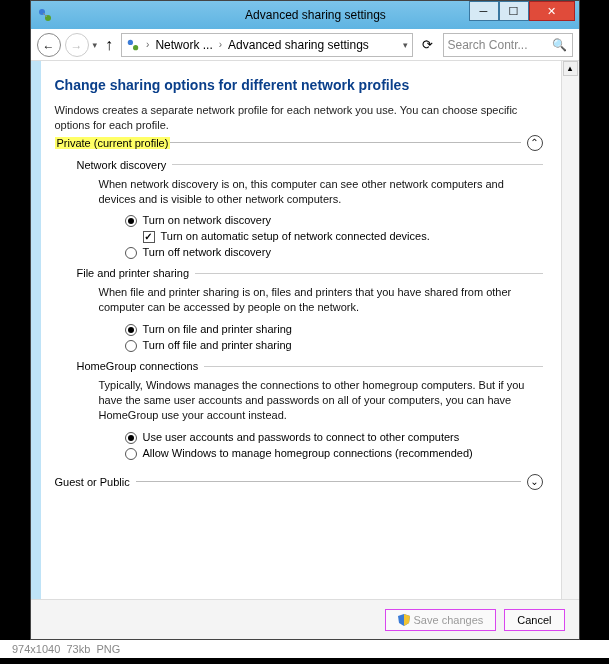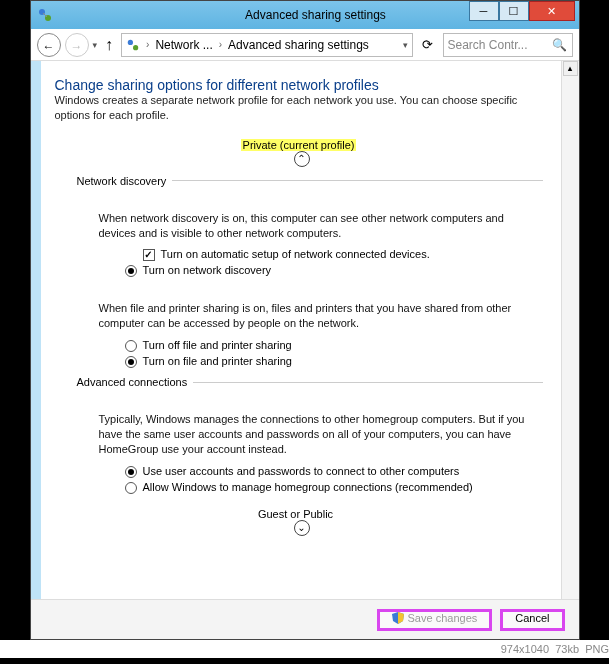--- a/index.html
+++ b/index.html
@@ -18,42 +18,42 @@
   .crumb-box { flex:1; height:24px; border:1px solid #bbb; display:flex; align-items:center; padding:0 4px; gap:4px; font-size:12px; color:#000; overflow:hidden; white-space:nowrap;}
   .crumb-sep { color:#666; font-size:10px; padding:0 2px;}
   .refresh { width:22px; height:22px; display:flex; align-items:center; justify-content:center; font-size:13px;}
   .search-box { width:130px; height:24px; border:1px solid #bbb; display:flex; align-items:center; padding:0 4px; font-size:12px; color:#888;}
   .search-box span.sicon { margin-left:auto; color:#555;}
   .content-wrap { position:absolute; top:60px; bottom:40px; left:0; right:0; display:flex;}
   .left-gutter { width:10px; background:#bfe3f7;}
   .right-gutter { width:18px; background:#f4f4f4; border-left:1px solid #ddd; display:flex; flex-direction:column; align-items:center;}
   .scroll-arrow-up { width:15px; height:15px; background:#f0f0f0; border:1px solid #ccc; font-size:9px; text-align:center; line-height:13px; margin-top:0;}
   .content { flex:1; background:#fff; padding:16px 18px 8px 14px; overflow:hidden; font-size:11px; color:#000;}
-  h1 { color:#0a3f8a; font-size:14px; font-weight:normal; }
+  h1 { color:#0a3f8a; font-size:14px; font-weight:bold; margin-bottom:10px;}
   .intro { font-size:11px; color:#222; line-height:1.35;}
-  .section-head { display:flex; align-items:center; font-size:11px; margin:16px 0 8px 0; position:relative;flex-direction:column;}
+  .section-head { display:flex; align-items:center; font-size:11px; margin:2px 0 8px 0; position:relative;}
   .section-head .label { white-space:nowrap; padding-right:6px;}
   .section-head.hl .label { background:#ffff66; padding:0 2px;}
   .section-head .line { flex:1; height:1px; background:#bbb;}
   .expander { width:16px; height:16px; border:1px solid #444; border-radius:50%; display:flex; align-items:center; justify-content:center; font-size:10px; margin-left:6px; background:#fff;}
   .sub-head { display:flex; align-items:center; font-size:11px; margin:8px 0 6px 22px;}
   .sub-head .label { padding-right:6px;}
   .sub-head .line { flex:1; height:1px; background:#ccc;}
-  .sub-desc { margin:24px 0 8px 44px; font-size:11px; line-height:1.35; color:#111;}
+  .sub-desc { margin:6px 0 8px 44px; font-size:11px; line-height:1.35; color:#111;}
   .opt-row { margin:3px 0 3px 70px; font-size:11px; display:flex; align-items:flex-start; gap:6px;}
   .opt-row.indent { margin-left:88px;}
   .radio, .checkbox { width:12px; height:12px; border:1px solid #555; flex:0 0 12px; margin-top:1px; display:flex; align-items:center; justify-content:center; background:#fff;}
   .radio { border-radius:50%; }
   .radio.sel::after { content:""; width:6px; height:6px; background:#000; border-radius:50%;}
   .checkbox.sel::after { content:"✓"; font-size:10px; line-height:1; color:#000; font-weight:bold;}
   .footer { position:absolute; bottom:0; left:0; right:0; height:40px; background:#f4f4f4; border-top:1px solid #ddd; display:flex; align-items:center; justify-content:flex-end; padding:0 14px; gap:8px;}
-  .btn { height:22px; padding:0 12px; border:3px solid #d946ef; background:#fafafa; font-size:11px; display:flex; align-items:flex-start; gap:4px;}
+  .btn { height:22px; padding:0 12px; border:1px solid #d946ef; background:#fafafa; font-size:11px; display:flex; align-items:center; gap:4px;}
   .btn.disabled { color:#9a9a9a;}
   .shield { width:12px; height:12px; }
-  .caption { width:609px; color:#888; font-size:11px; background:#fff; text-align:right; padding:3px 0; }
+  .caption { width:609px; color:#888; font-size:11px; background:#fff; text-align:left; padding:3px 12px; }
   .outer { display:flex; flex-direction:column; align-items:center;}
   .crumb-link { color:#000;}
 </style>
 </head>
 <body>
 
 <div class="outer">
 <div class="frame">
 
   <div class="titlebar">
@@ -103,41 +103,49 @@
         <span class="label">Private (current profile)</span>
         <span class="line"></span>
         <span class="expander">⌃</span>
       </div>
 
       <div class="sub-head">
         <span class="label">Network discovery</span>
         <span class="line"></span>
       </div>
       <p class="sub-desc">When network discovery is on, this computer can see other network computers and devices and is visible to other network computers.</p>
+      <div class="opt-row">
+        <span class="radio sel"></span>
+        <span>Turn on network discovery</span>
+      </div>
       <div class="opt-row indent">
         <span class="checkbox sel"></span>
         <span>Turn on automatic setup of network connected devices.</span>
       </div>
       <div class="opt-row">
-        <span class="radio sel"></span>
-        <span>Turn on network discovery</span>
+        <span class="radio"></span>
+        <span>Turn off network discovery</span>
       </div>
 
+      <div class="sub-head">
+        <span class="label">File and printer sharing</span>
+        <span class="line"></span>
+      </div>
       <p class="sub-desc">When file and printer sharing is on, files and printers that you have shared from other computer can be accessed by people on the network.</p>
+      <div class="opt-row">
+        <span class="radio sel"></span>
+        <span>Turn on file and printer sharing</span>
+      </div>
       <div class="opt-row">
         <span class="radio"></span>
         <span>Turn off file and printer sharing</span>
       </div>
-      <div class="opt-row">
-        <span class="radio sel"></span>
-        <span>Turn on file and printer sharing</span>
-      </div>
 
       <div class="sub-head">
-        <span class="label">Advanced connections</span>
+        <span class="label">HomeGroup connections</span>
         <span class="line"></span>
       </div>
       <p class="sub-desc">Typically, Windows manages the connections to other homegroup computers. But if you have the same user accounts and passwords on all of your computers, you can have HomeGroup use your account instead.</p>
       <div class="opt-row">
         <span class="radio sel"></span>
         <span>Use user accounts and passwords to connect to other computers</span>
       </div>
       <div class="opt-row">
         <span class="radio"></span>
         <span>Allow Windows to manage homegroup connections (recommended)</span>

